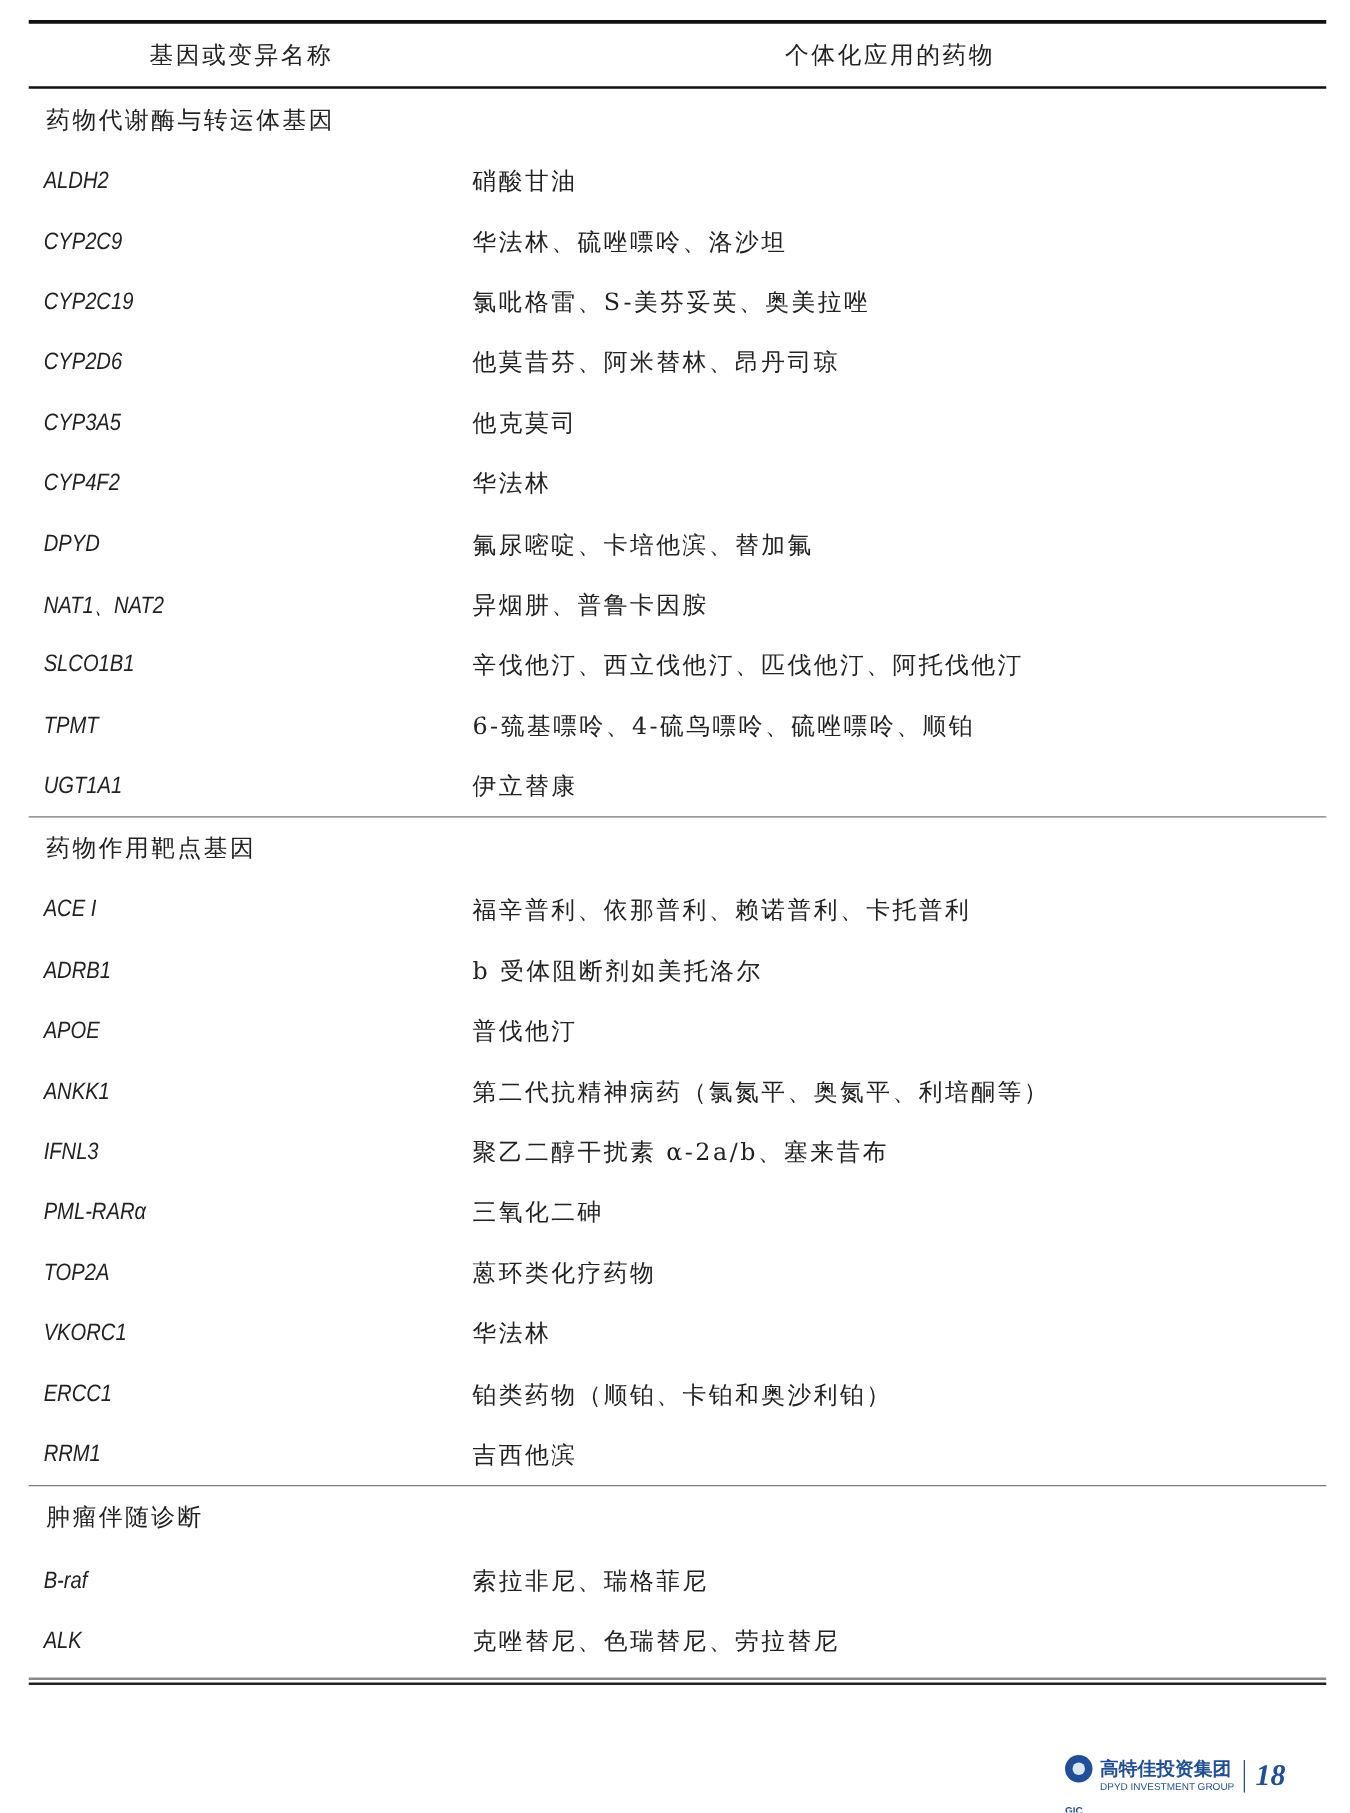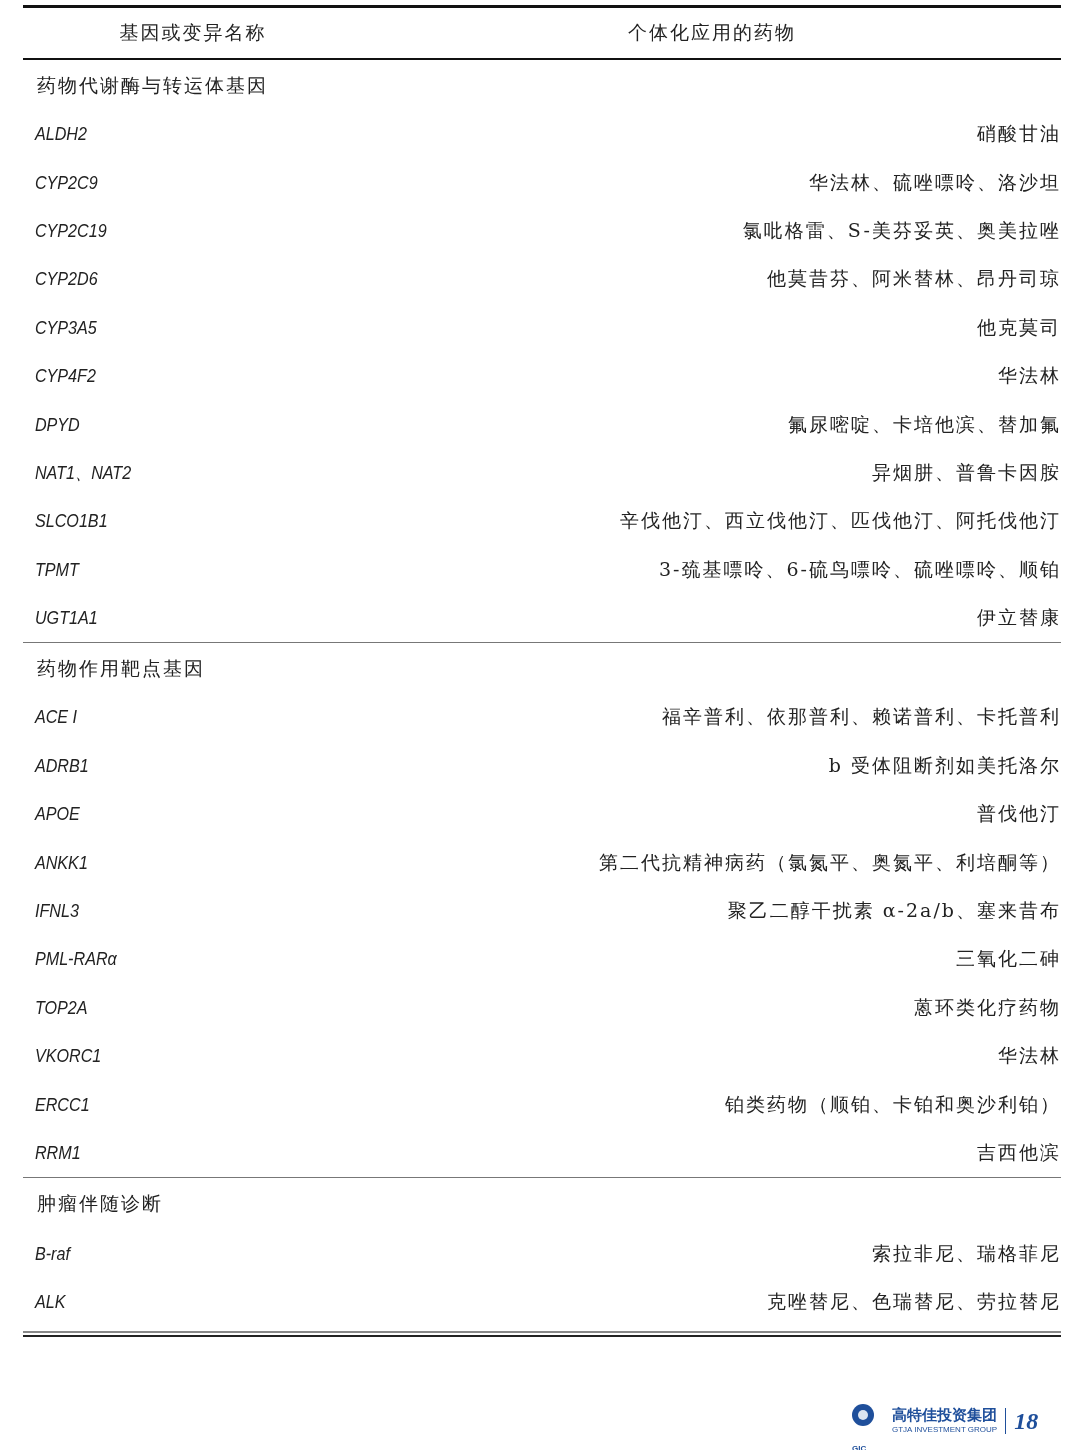--- a/index.html
+++ b/index.html
@@ -1,36 +1,36 @@
 <!DOCTYPE html>
 <html><head>
 <meta charset="utf-8">
 <style>
   html, body { margin: 0; padding: 0; background: #ffffff; }
   body { width: 1080px; height: 1450px; position: relative; overflow: hidden;
          font-family: "DejaVu Serif", "Liberation Serif", serif; color: #222; }
-  .table { position: absolute; left: 23px; top: 5px; width: 1038px; }
+  .table { position: absolute; left: 23px; top: 16px; width: 1038px; }
   .rule-top { height: 3px; background: #111; }
   .hdr { display: flex; height: 50px; align-items: center; font-size: 19px; letter-spacing: 2px; }
   .hdr .c1 { width: 340px; text-align: center; }
   .hdr .c2 { flex: 1; text-align: center; }
   .rule-mid { height: 2px; background: #111; }
   .section-title { height: 50px; line-height: 50px; padding-left: 14px; font-size: 19px; letter-spacing: 2px; }
   .row { display: flex; height: 48.4px; align-items: center; font-size: 19px; }
   .row .gene { width: 341px; padding-left: 14px; box-sizing: border-box;
                font-family: "Liberation Sans Narrow", "Liberation Sans", "DejaVu Sans", sans-serif;
                font-style: italic; font-size: 19px; transform: scaleX(0.85); transform-origin: left center; }
-  .row .drug { flex: 1; letter-spacing: 2px; padding-left: 14px; text-align: right; }
+  .row .drug { flex: 1; letter-spacing: 2px; padding-left: 14px; }
   .sep { height: 1px; background: #777; }
   .rule-bottom { height: 2px; background: #888; margin-top: 6px; }
   .rule-bottom2 { height: 2px; background: #222; margin-top: 2px; }
   .logo { position: absolute; left: 852px; top: 1404px; display: flex; align-items: center; }
   .logo-mark { width: 22px; height: 22px; border-radius: 50%; background: #1f4f9b; position: relative; }
   .logo-mark::after { content: ""; position: absolute; left: 6px; top: 6px; width: 10px; height: 10px; border-radius: 50%; background: #fff; opacity: .85; }
-  .logo-text { margin-left: 16px; line-height: 1; }
+  .logo-text { margin-left: 4px; line-height: 1; }
   .logo-cn { font-family: "DejaVu Sans", sans-serif; font-size: 15px; color: #1f4f9b; font-weight: bold; }
   .logo-en { font-family: "Liberation Sans", sans-serif; font-size: 8px; color: #1f4f9b; margin-top: 3px; }
   .logo-gic { position: absolute; left: 0; top: 40px; font-family: "Liberation Sans", sans-serif; font-size: 8px; font-weight: bold; color: #1f4f9b; }
   .logo-div { width: 1px; height: 26px; background: #1f4f9b; margin: 0 8px; }
   .logo-18 { font-family: "Liberation Serif", serif; font-style: italic; font-weight: bold; font-size: 24px; color: #1f4f9b; }
 </style>
 </head>
 <body>
 
 <div class="table">
@@ -73,21 +73,21 @@
   <div class="row">
       <div class="gene">NAT1、NAT2</div>
       <div class="drug">异烟肼、普鲁卡因胺</div>
     </div>
   <div class="row">
       <div class="gene">SLCO1B1</div>
       <div class="drug">辛伐他汀、西立伐他汀、匹伐他汀、阿托伐他汀</div>
     </div>
   <div class="row">
       <div class="gene">TPMT</div>
-      <div class="drug">3-巯基嘌呤、6-硫鸟嘌呤、硫唑嘌呤、顺铂</div>
+      <div class="drug">6-巯基嘌呤、4-硫鸟嘌呤、硫唑嘌呤、顺铂</div>
     </div>
   <div class="row">
       <div class="gene">UGT1A1</div>
       <div class="drug">伊立替康</div>
     </div>
   <div class="sep"></div>
 
   <div class="section-title">药物作用靶点基因</div>
   <div class="row">
       <div class="gene">ACE I</div>
@@ -144,17 +144,17 @@
   <div class="rule-bottom2"></div>
 </div>
 
 <div class="logo">
   <div style="position:relative; width:24px; height:34px;">
     <div class="logo-mark"></div>
     <div class="logo-gic">GIC</div>
   </div>
   <div class="logo-text">
     <div class="logo-cn">高特佳投资集团</div>
-    <div class="logo-en">GTJA INVESTMENT GROUP</div>
+    <div class="logo-en">DPYD INVESTMENT GROUP</div>
   </div>
   <div class="logo-div"></div>
   <div class="logo-18">18</div>
 </div>
 
 </body></html>

